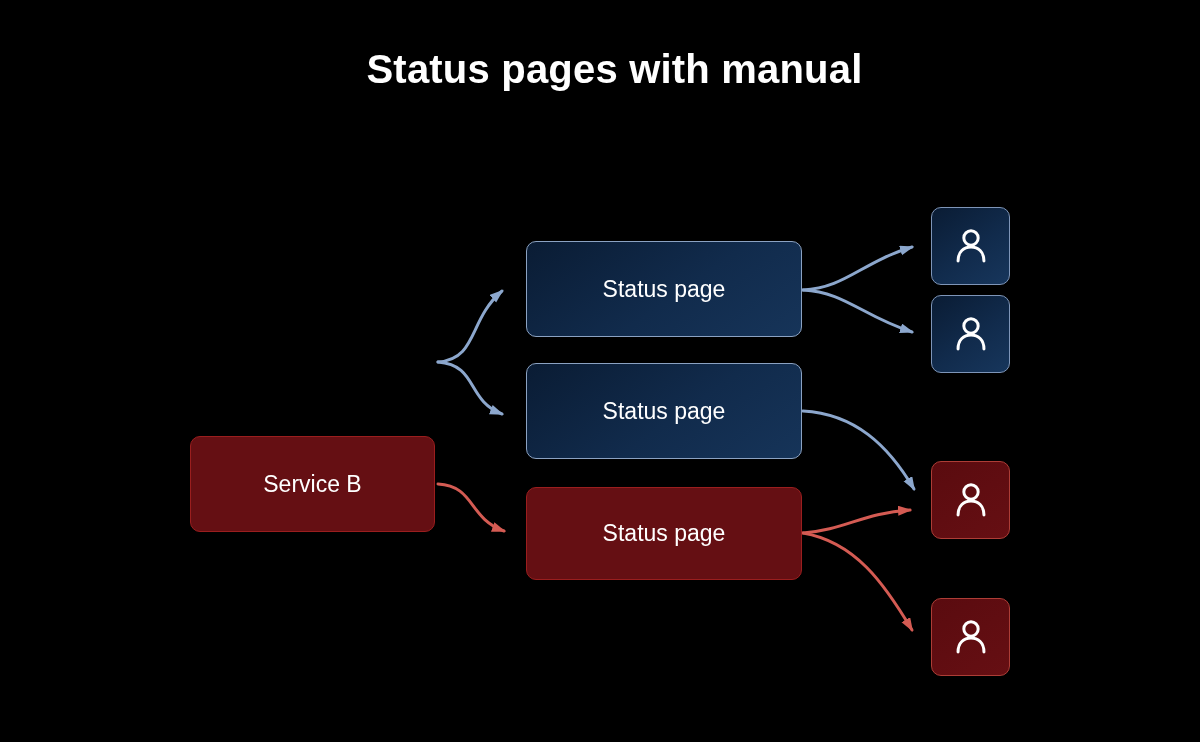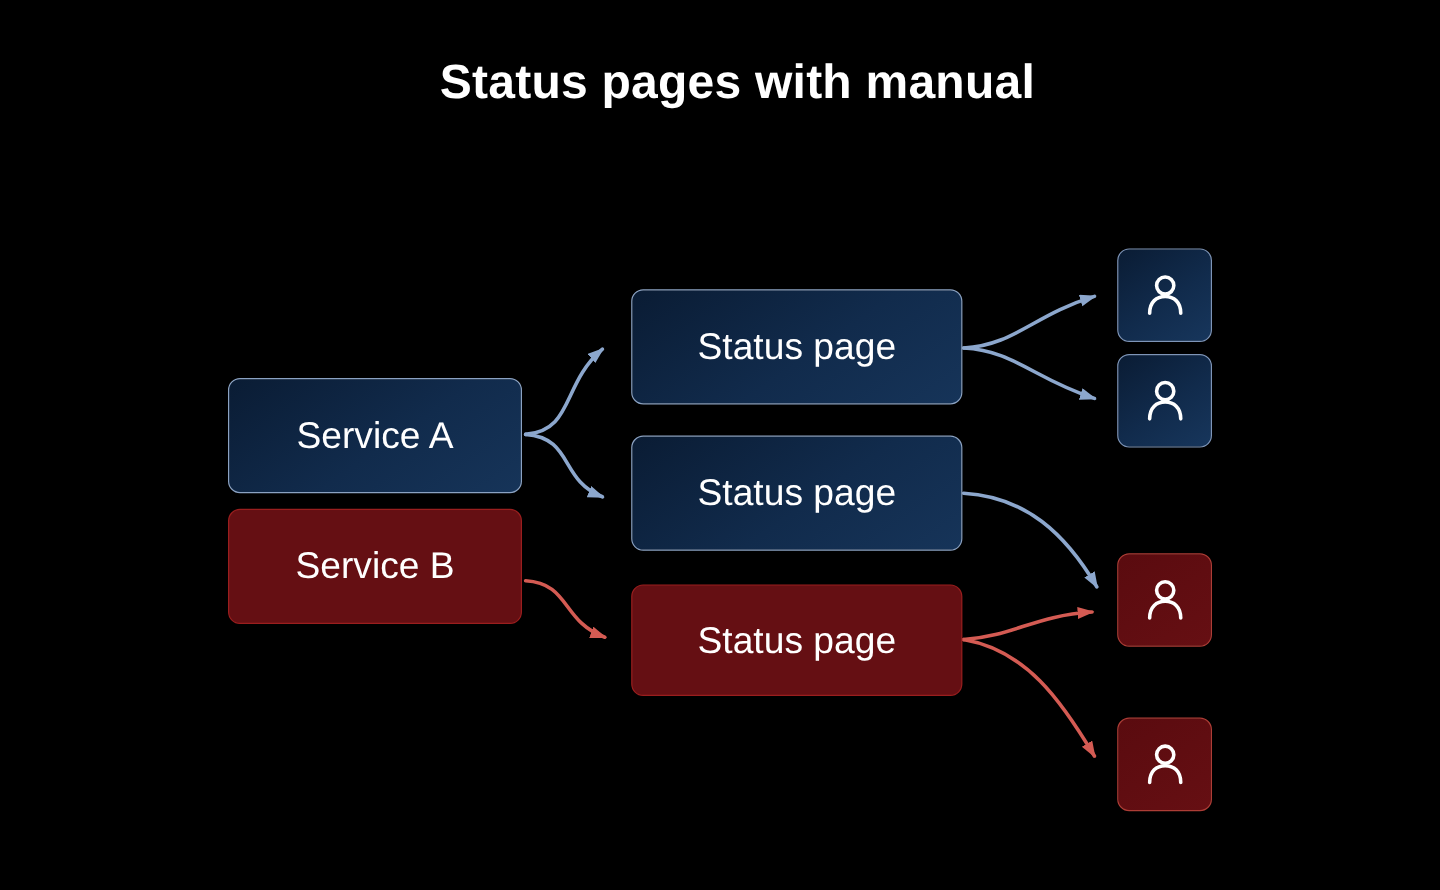--- a/index.html
+++ b/index.html
@@ -19,21 +19,21 @@
     text-align:center;color:#FFFFFF;
     font-size:40px;line-height:58px;font-weight:600;
     letter-spacing:0.2px;
   }
   .node{
     position:absolute;
     display:flex;align-items:center;justify-content:center;
     box-sizing:border-box;
     border-radius:10px;
     color:#FFFFFF;
-    font-size:31px;
+    font-size:23px;
     font-weight:400;
   }
   .node.ok{
     background:linear-gradient(145deg,#0A1C34 0%,#112B4C 55%,#163459 100%);
     border:1.5px solid #8BA2C2;
   }
   .node.incident{
     background:#650F13;
     border:1.5px solid #9A1E1E;
   }
@@ -46,21 +46,21 @@
   .subscriber.ok{
     background:linear-gradient(145deg,#0A1C34 0%,#112B4C 55%,#17365C 100%);
     border:1.5px solid #7E95B8;
   }
   .subscriber.incident{
     background:linear-gradient(145deg,#5A0B0F 0%,#660F13 100%);
     border:1.5px solid #AD3D36;
   }
   
   #service-a{left:190px;top:315px;width:245px;height:96px;}
-  #service-b{left:190px;top:424px;width:245px;height:96px;}
+  #service-b{left:190px;top:436px;width:245px;height:96px;}
   #status-1{left:526px;top:241px;width:276px;height:96px;}
   #status-2{left:526px;top:363px;width:276px;height:96px;}
   #status-3{left:526px;top:487px;width:276px;height:93px;}
   #user-1{left:931px;top:207px;width:79px;height:78px;}
   #user-2{left:931px;top:295px;width:79px;height:78px;}
   #user-3{left:931px;top:461px;width:79px;height:78px;}
   #user-4{left:931px;top:598px;width:79px;height:78px;}
   .edges{
     position:absolute;left:0;top:0;width:1200px;height:742px;
     pointer-events:none;
@@ -90,23 +90,20 @@
       <path stroke="#8CA7CD" d="M438 362 C478 365, 466 400, 502 414" marker-end="url(#head-blue)"></path>
       <path stroke="#D45B53" d="M438 484 C475 486, 468 518, 504 531" marker-end="url(#head-red)"></path>
       <path stroke="#8CA7CD" d="M803 290 C845 288, 862 262, 912 247" marker-end="url(#head-blue)"></path>
       <path stroke="#8CA7CD" d="M803 290 C845 292, 862 316, 912 332" marker-end="url(#head-blue)"></path>
       <path stroke="#8CA7CD" d="M803 411 C855 414, 888 445, 914 489" marker-end="url(#head-blue)"></path>
       <path stroke="#D45B53" d="M803 533 C845 530, 862 513, 910 510" marker-end="url(#head-red)"></path>
       <path stroke="#D45B53" d="M803 533 C855 542, 884 583, 912 630" marker-end="url(#head-red)"></path>
     </g>
   </svg>
 
-  <div id="service-a" class="node ok">
-    <span>Service A</span>
-  </div>
   <div id="service-b" class="node incident">
     <span>Service B</span>
   </div>
 
   <div id="status-1" class="node ok">
     <span>Status page</span>
   </div>
   <div id="status-2" class="node ok">
     <span>Status page</span>
   </div>

